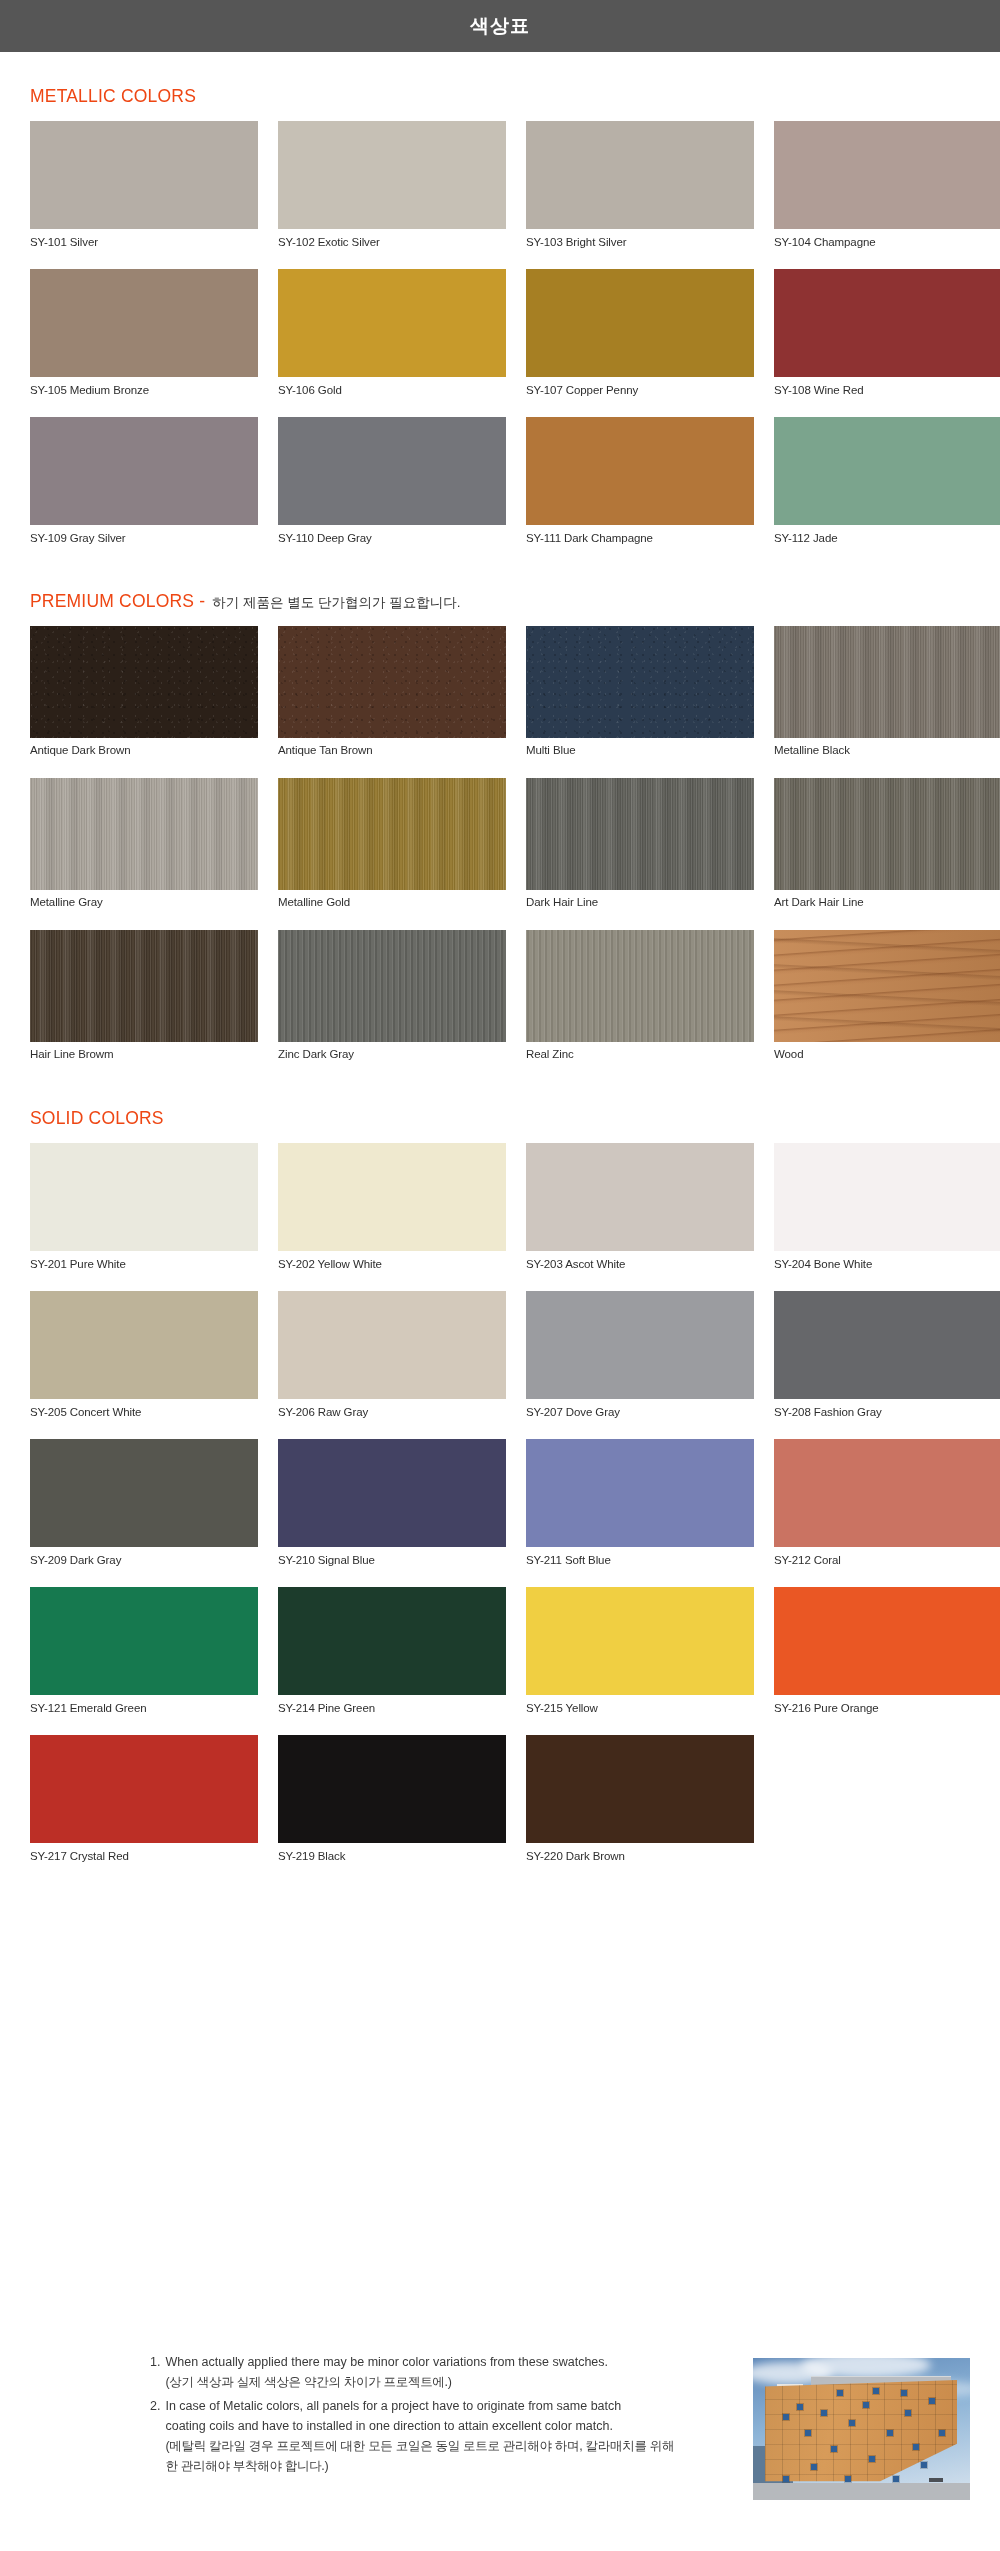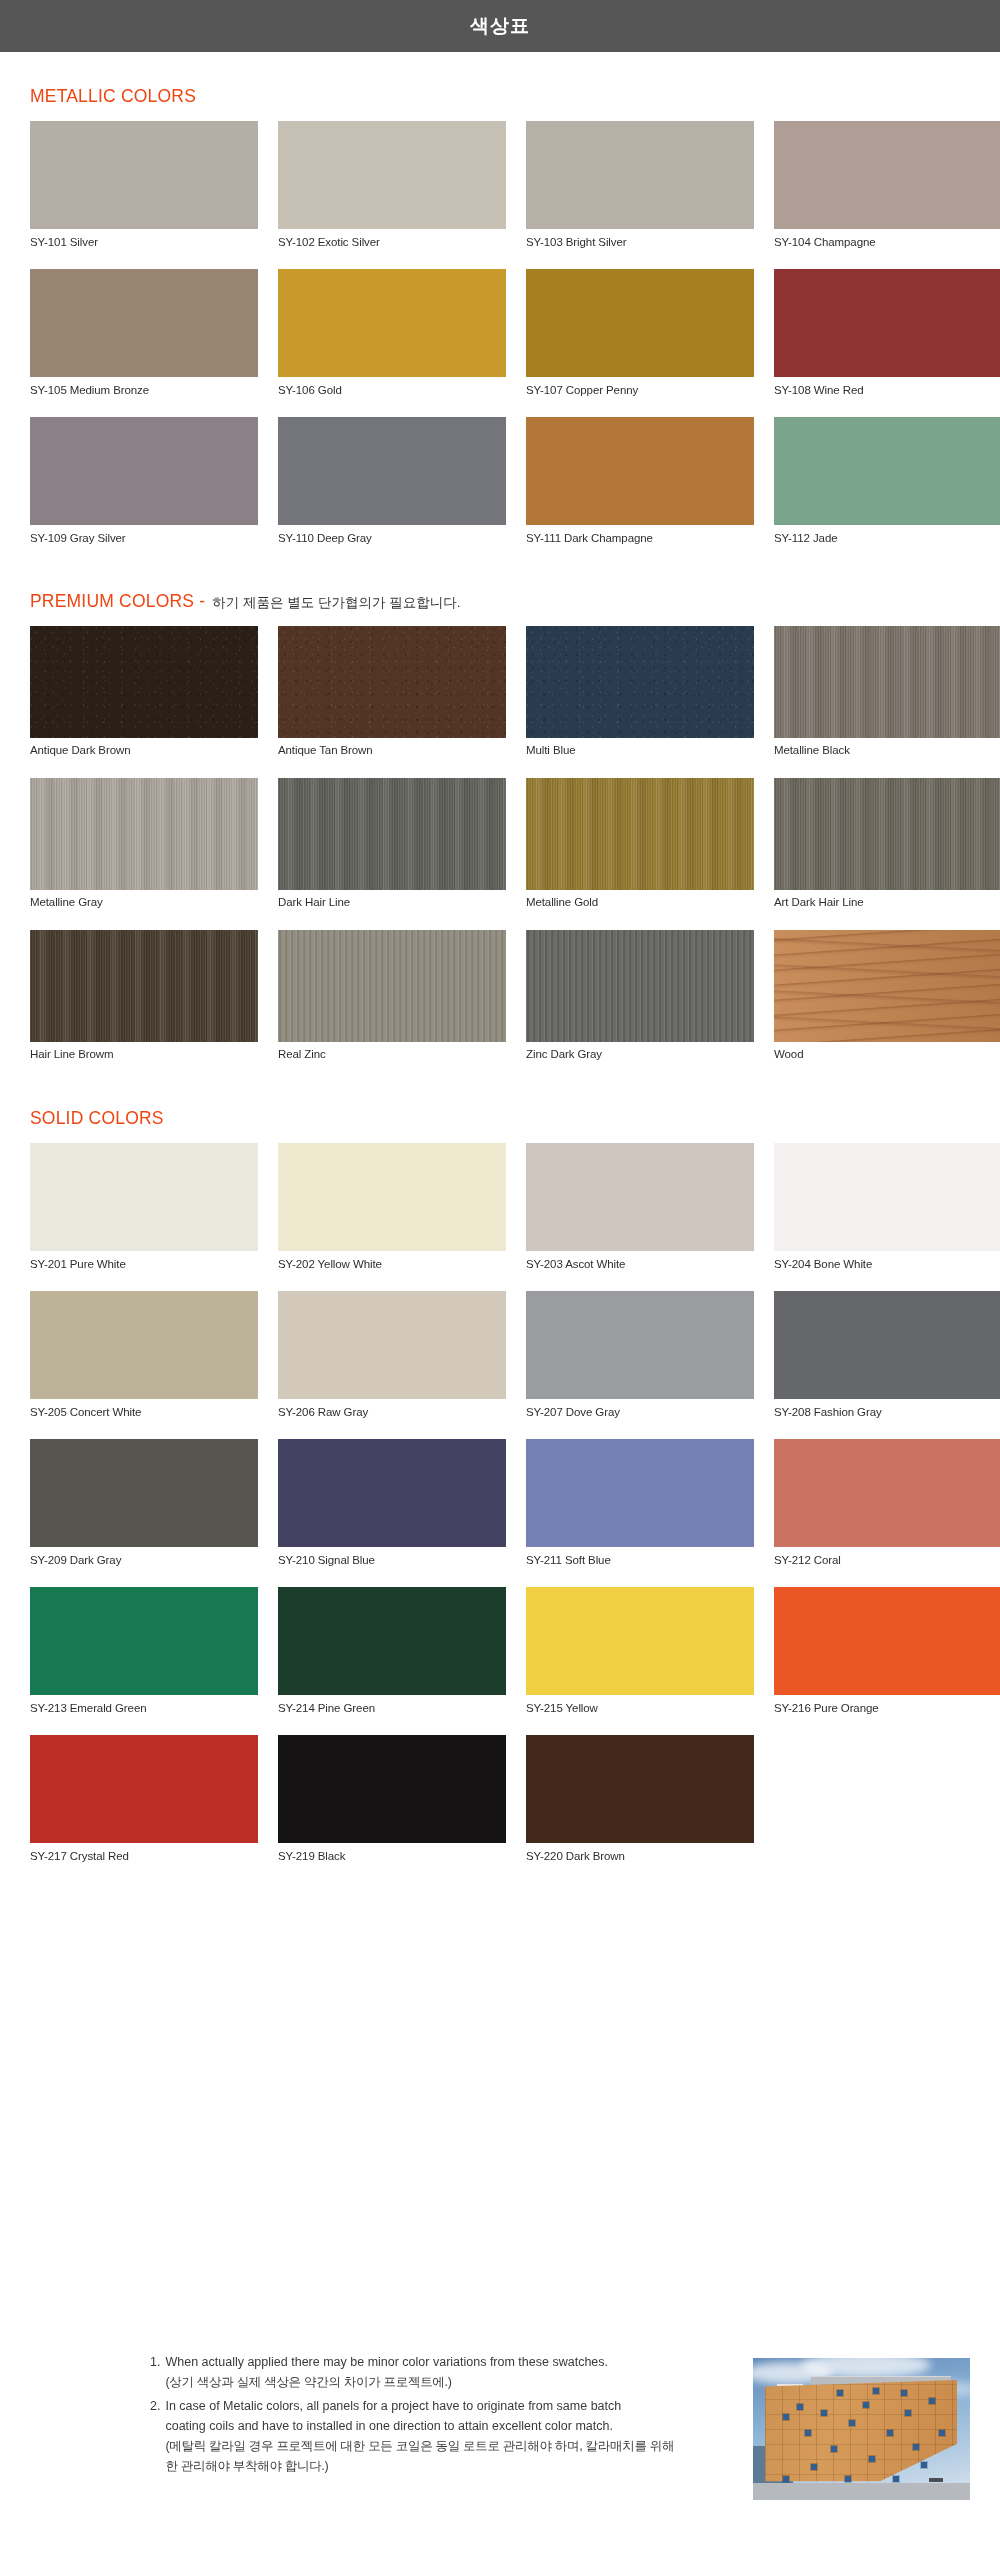--- a/index.html
+++ b/index.html
@@ -313,42 +313,42 @@
         </div>
         <div class="cell">
           <div class="swatch tx-hairline" style="background: rgb(122, 114, 104);"></div>
           <div class="cap">Metalline Black</div>
         </div>
         <div class="cell">
           <div class="swatch tx-hairline" style="background: rgb(169, 163, 154);"></div>
           <div class="cap">Metalline Gray</div>
         </div>
         <div class="cell">
+          <div class="swatch tx-hairline" style="background: rgb(148, 120, 47);"></div>
+          <div class="cap">Metalline Gold</div>
+        </div>
+        <div class="cell">
           <div class="swatch tx-hairline" style="background: rgb(96, 96, 90);"></div>
           <div class="cap">Dark Hair Line</div>
         </div>
         <div class="cell">
-          <div class="swatch tx-hairline" style="background: rgb(148, 120, 47);"></div>
-          <div class="cap">Metalline Gold</div>
-        </div>
-        <div class="cell">
           <div class="swatch tx-hairline" style="background: rgb(107, 103, 92);"></div>
           <div class="cap">Art Dark Hair Line</div>
         </div>
         <div class="cell">
           <div class="swatch tx-hairline" style="background: rgb(71, 58, 44);"></div>
           <div class="cap">Hair Line Browm</div>
         </div>
         <div class="cell">
+          <div class="swatch tx-brushed-soft" style="background: rgb(98, 99, 94);"></div>
+          <div class="cap">Zinc Dark Gray</div>
+        </div>
+        <div class="cell">
           <div class="swatch tx-brushed-soft" style="background: rgb(140, 136, 123);"></div>
           <div class="cap">Real Zinc</div>
-        </div>
-        <div class="cell">
-          <div class="swatch tx-brushed-soft" style="background: rgb(98, 99, 94);"></div>
-          <div class="cap">Zinc Dark Gray</div>
         </div>
         <div class="cell">
           <div class="swatch tx-wood" style="background: rgb(196, 133, 79);"></div>
           <div class="cap">Wood</div>
         </div>
       </div>
     </div>
     <div class="section">
       <div class="section-head">
         <span class="sh-main">SOLID COLORS</span>
@@ -397,21 +397,21 @@
         <div class="cell">
           <div class="swatch " style="background: rgb(119, 128, 180);"></div>
           <div class="cap">SY-211 Soft Blue</div>
         </div>
         <div class="cell">
           <div class="swatch " style="background: rgb(202, 115, 98);"></div>
           <div class="cap">SY-212 Coral</div>
         </div>
         <div class="cell">
           <div class="swatch " style="background: rgb(22, 121, 79);"></div>
-          <div class="cap">SY-213 Emerald Green</div>
+          <div class="cap">SY-121 Emerald Green</div>
         </div>
         <div class="cell">
           <div class="swatch " style="background: rgb(28, 60, 44);"></div>
           <div class="cap">SY-214 Pine Green</div>
         </div>
         <div class="cell">
           <div class="swatch " style="background: rgb(240, 207, 66);"></div>
           <div class="cap">SY-215 Yellow</div>
         </div>
         <div class="cell">

